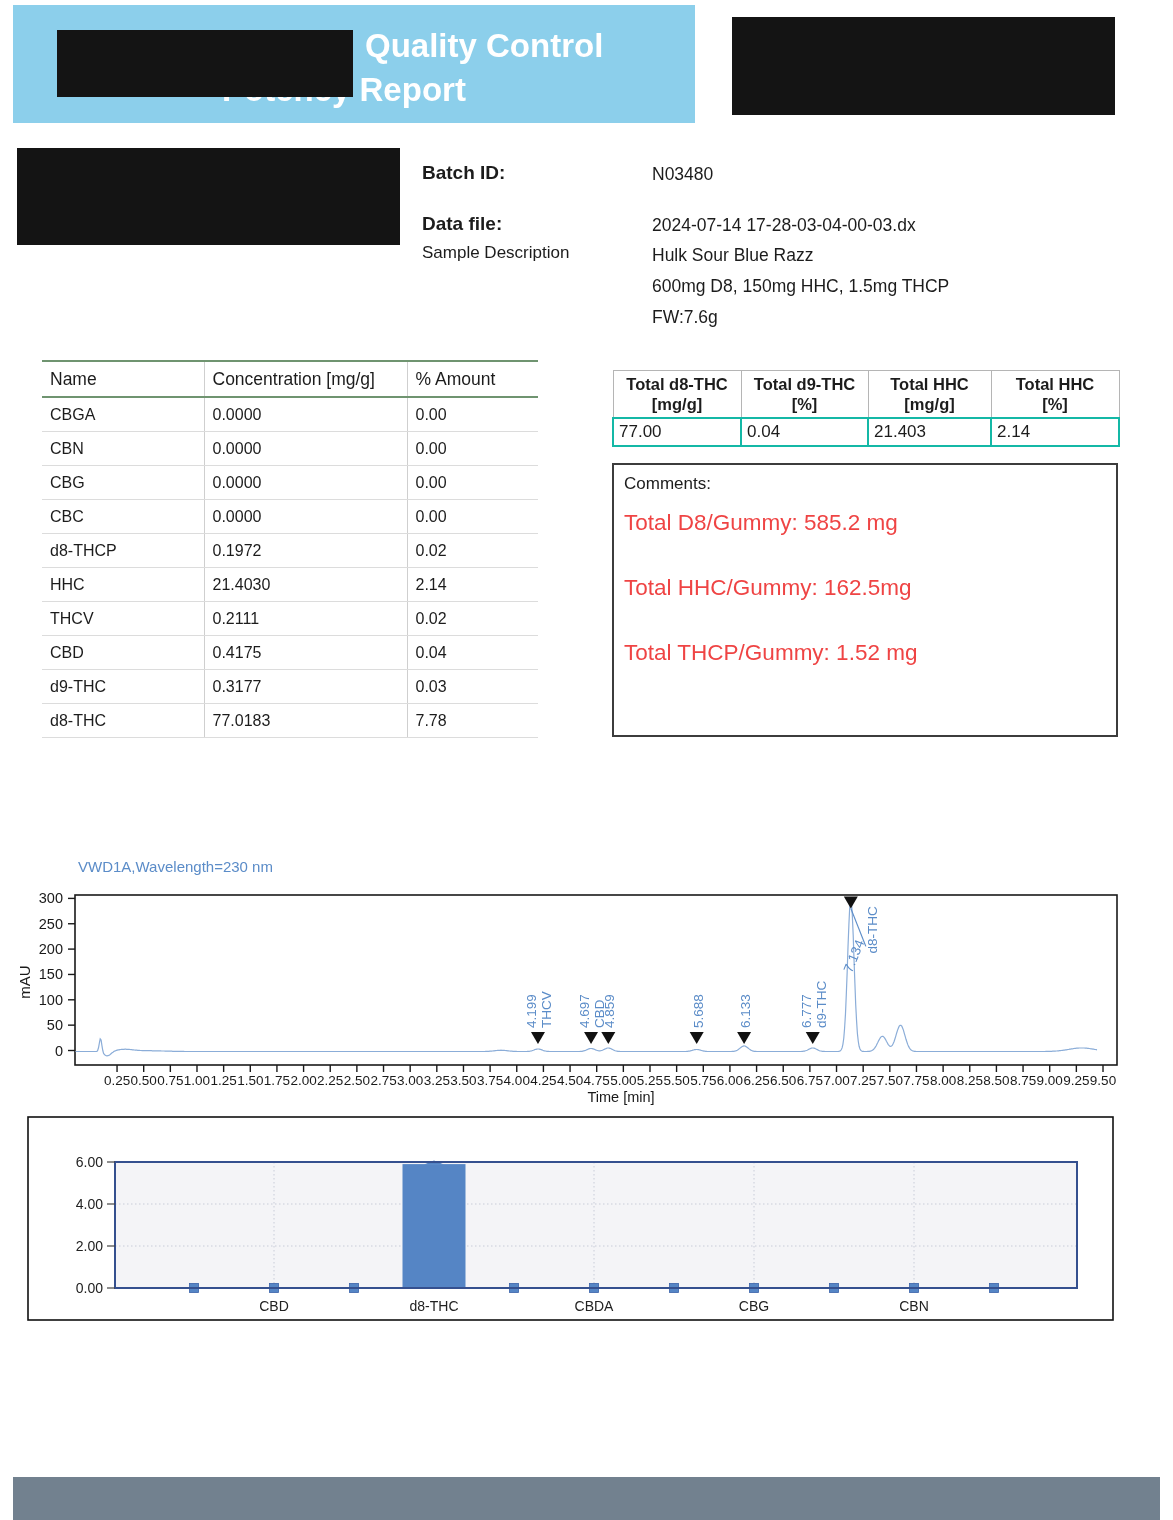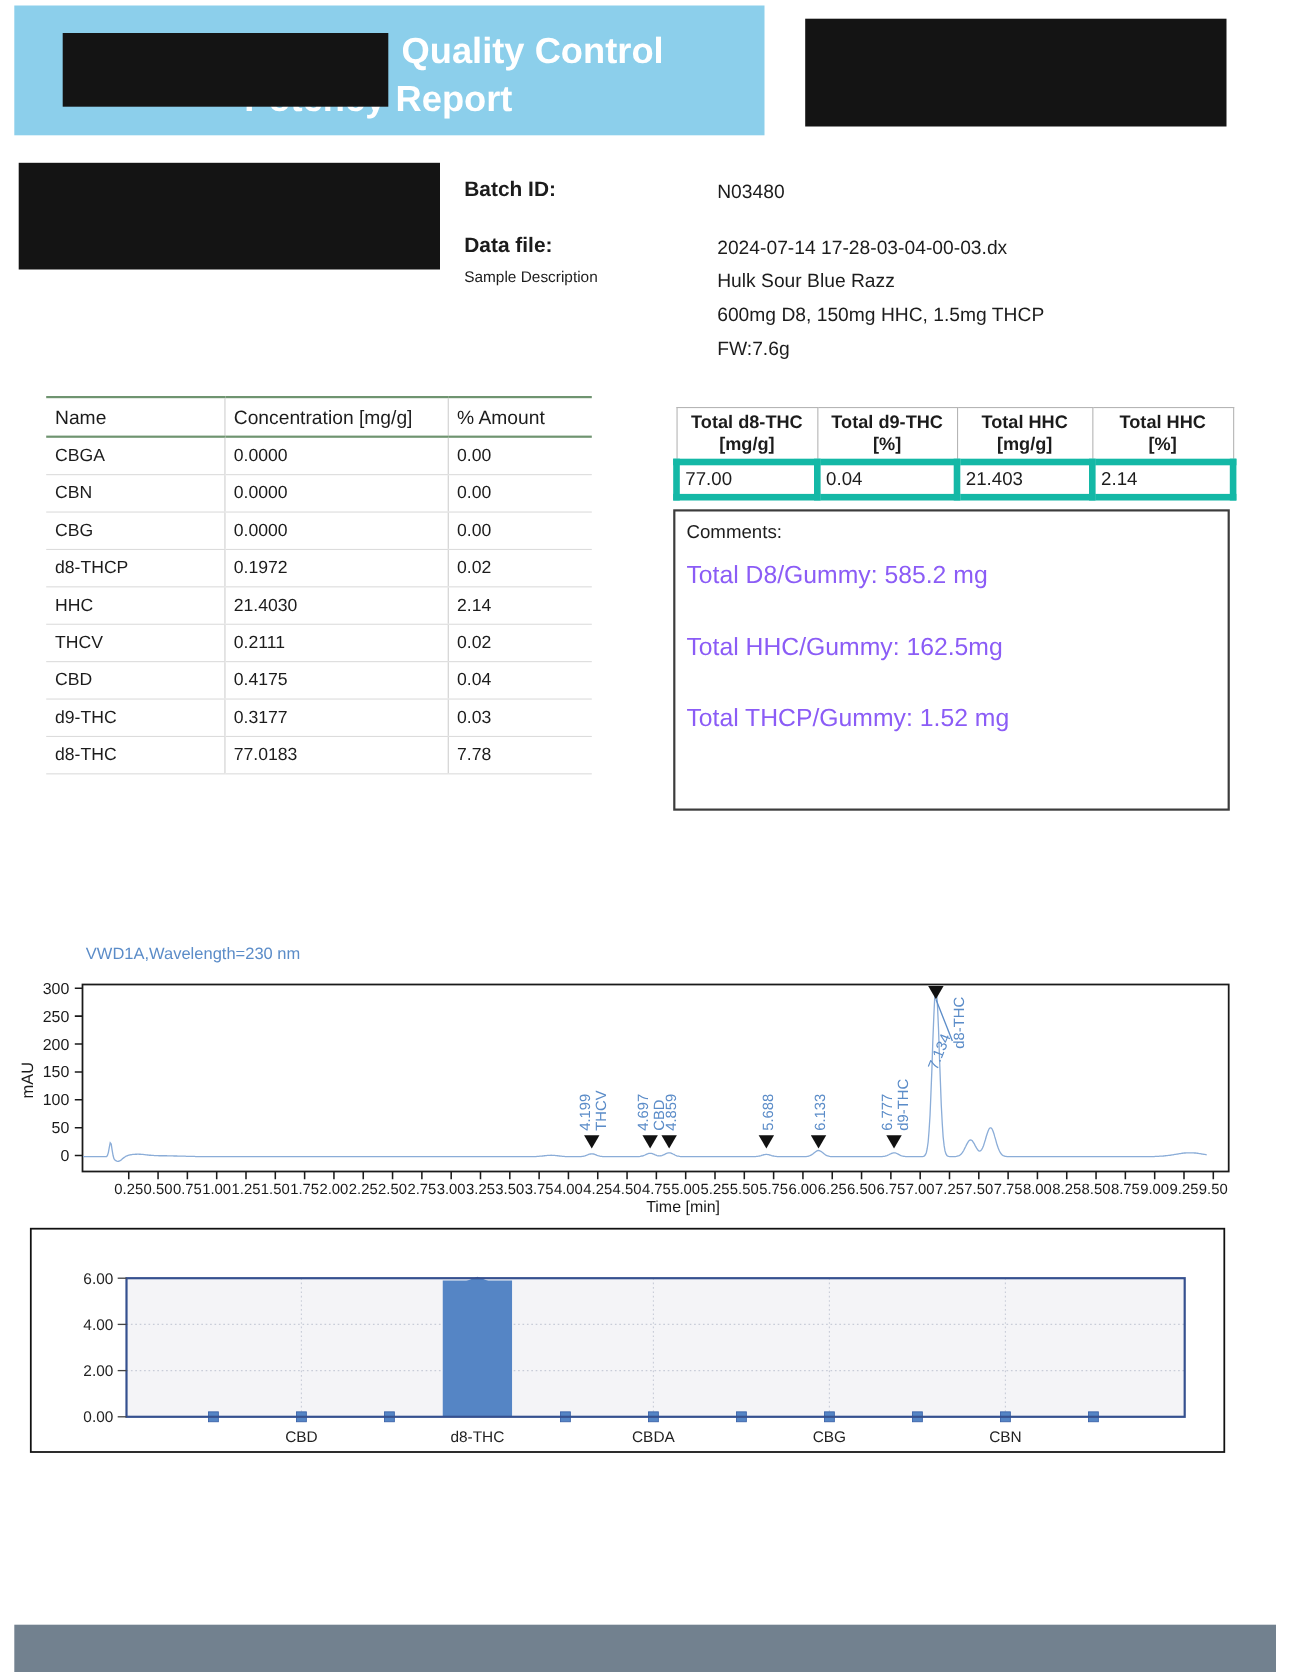--- a/index.html
+++ b/index.html
@@ -10,21 +10,21 @@
   .abs { position:absolute; }
   .redact { position:absolute; background:#141414; }
 
   
   #header-band { left:13px; top:5px; width:682px; height:118px; background:#8CCFEB; }
   #header-title1 { left:365px; top:27px; font-size:33px; font-weight:bold; color:#ffffff; white-space:nowrap; }
   #header-title2 { left:222px; top:71px; font-size:33px; font-weight:bold; color:#ffffff; white-space:nowrap; }
 
   
   .info-label { position:absolute; font-size:19px; font-weight:bold; white-space:nowrap; }
-  .info-label-plain { position:absolute; font-size:14px; white-space:nowrap; }
+  .info-label-plain { position:absolute; font-size:17px; white-space:nowrap; }
   .info-value { position:absolute; font-size:17.5px; white-space:nowrap; }
 
   
   #results-wrap { left:42px; top:360px; width:496px; }
   #results-table { border-collapse:collapse; table-layout:fixed; width:496px; }
   #results-table th {
     font-size:17.5px; font-weight:normal; text-align:left; padding:6px 0 6px 8px;
     border-top:2px solid #6f9470; border-bottom:2px solid #6f9470; height:22px;
   }
   #results-table td {
@@ -34,27 +34,27 @@
   #results-table th + th, #results-table td + td { border-left:1px solid #cfcfcf; }
 
   
   #totals-wrap { left:612px; top:370px; width:506px; }
   #totals-table { border-collapse:collapse; table-layout:fixed; width:506px; }
   #totals-table th {
     border:1px solid #b5b5b5; font-size:16.5px; font-weight:bold; text-align:center;
     line-height:20px; padding:3px 0;
   }
   #totals-table td {
-    border:6px solid #14b8a6; font-size:17px; text-align:left; padding:2px 5px; height:22px;
+    border:2px solid #14b8a6; font-size:17px; text-align:left; padding:2px 5px; height:22px;
   }
 
   
   #comments-box { left:612px; top:463px; width:506px; height:274px; border:2px solid #3c3c3c; box-sizing:border-box; }
   #comments-label { position:absolute; left:10px; top:9px; font-size:17px; }
-  .comment-line { position:absolute; left:10px; font-size:22.5px; color:#8b5cf6; white-space:nowrap; }
+  .comment-line { position:absolute; left:10px; font-size:22.5px; color:#ef4444; white-space:nowrap; }
 
   
   #chromatogram-svg { position:absolute; left:0; top:850px; }
   #barchart-svg { position:absolute; left:0; top:1110px; }
 
   
   #footer-band { left:13px; top:1477px; width:1147px; height:43px; background:#72818F; }
 
   svg text { font-family:"Liberation Sans", sans-serif; }
 </style>
@@ -100,20 +100,25 @@
             <td>0.0000</td>
             <td>0.00</td>
           </tr>
           <tr>
             <td>CBN</td>
             <td>0.0000</td>
             <td>0.00</td>
           </tr>
           <tr>
             <td>CBG</td>
+            <td>0.0000</td>
+            <td>0.00</td>
+          </tr>
+          <tr>
+            <td>CBC</td>
             <td>0.0000</td>
             <td>0.00</td>
           </tr>
           <tr>
             <td>d8-THCP</td>
             <td>0.1972</td>
             <td>0.02</td>
           </tr>
           <tr>
             <td>HHC</td>

